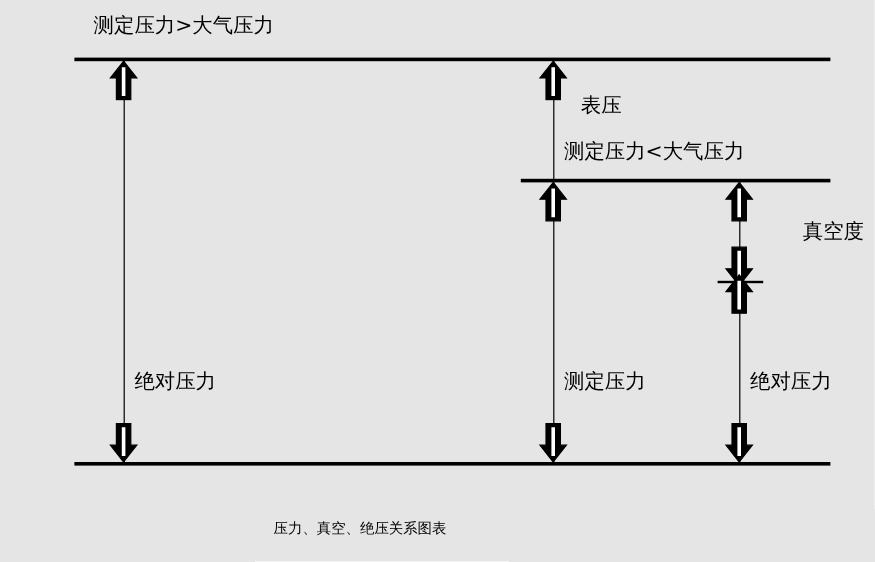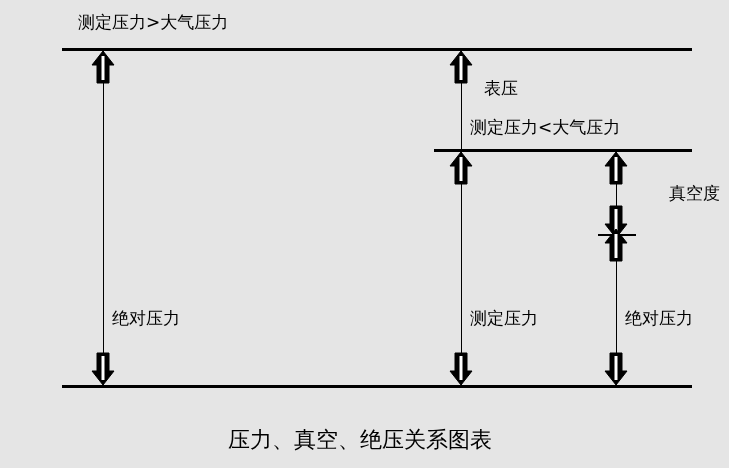--- a/index.html
+++ b/index.html
@@ -37,21 +37,21 @@
     color: #000000;
     font-family: "DejaVu Sans", "Liberation Sans", sans-serif;
     font-size: 17px;
     line-height: 20px;
     white-space: nowrap;
   }
   .caption {
     position: absolute;
     color: #000000;
     font-family: "DejaVu Sans", "Liberation Sans", sans-serif;
-    font-size: 22px;
+    font-size: 12px;
     line-height: 20px;
     white-space: nowrap;
   }
   .arrow {
     position: absolute;
     width: 26px;
     height: 34px;
   }
   .arrow svg {
     display: block;

